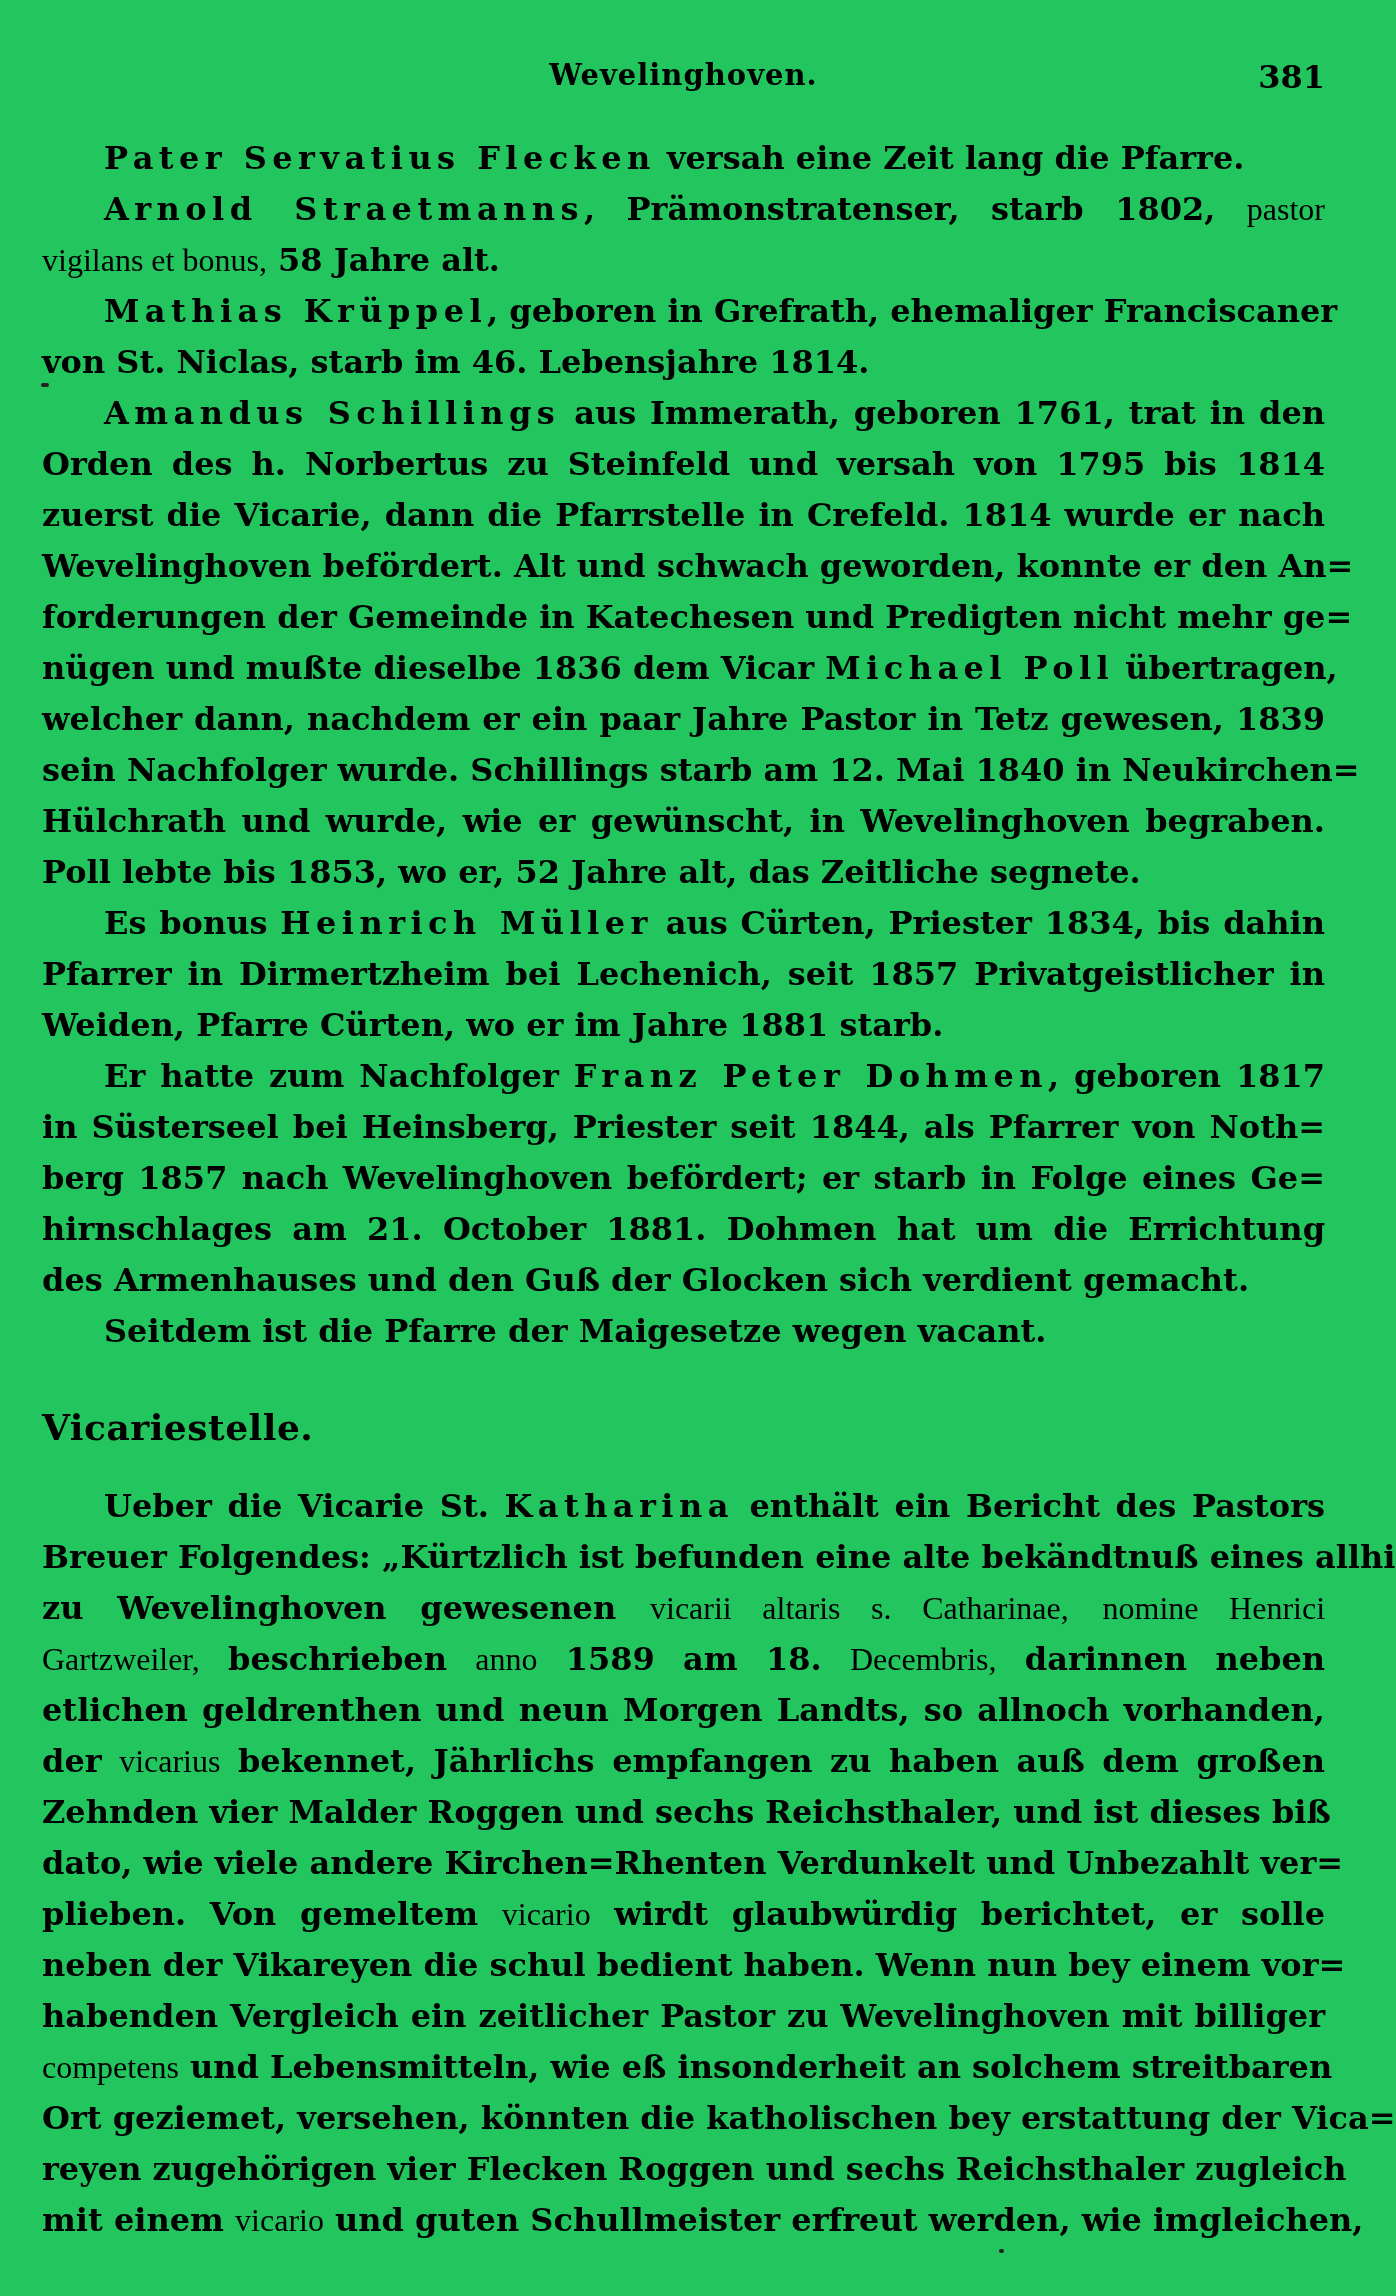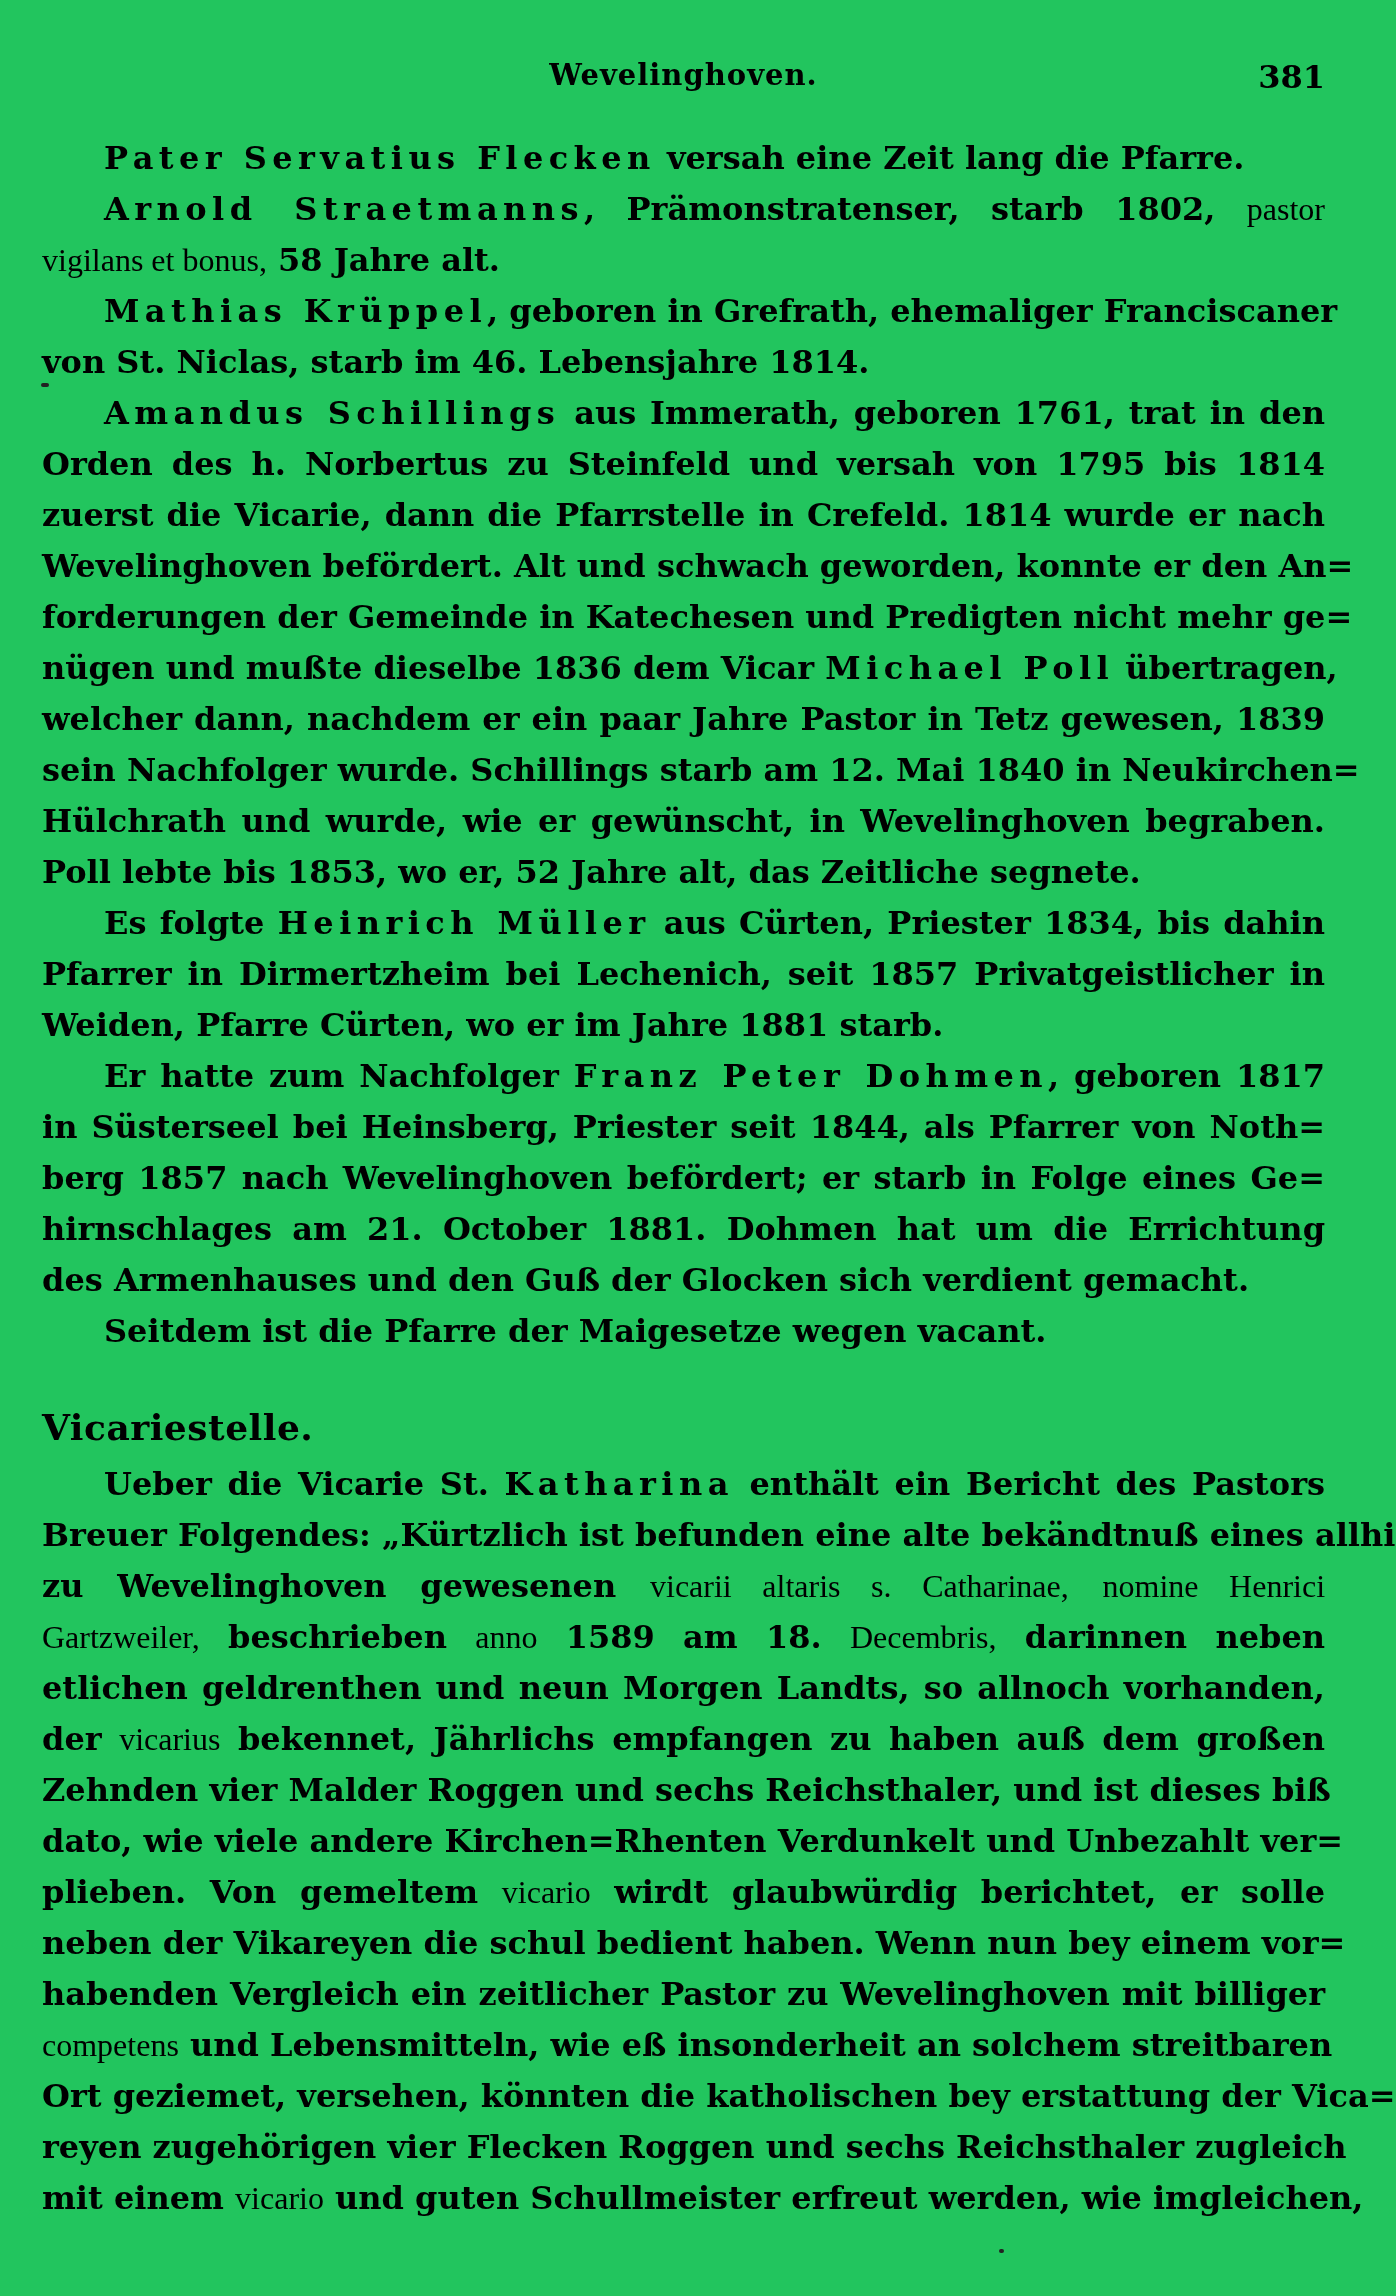--- a/index.html
+++ b/index.html
@@ -44,21 +44,21 @@
   .fr{font-weight:700;}
   .an{font-family:"Liberation Serif", serif;font-weight:400;}
   .sp{font-weight:700;letter-spacing:0.17em;}
   .heading{
     margin-top:44px;
     height:52px;line-height:52px;
     text-align:left;
     font-size:36px;font-weight:700;
     letter-spacing:0.5px;
   }
-  .heading + .sect{margin-top:6px;}
+  .heading + .sect{margin-top:28px;}
   .sect-b{margin-top:20px;}
   .stray{
     position:absolute;background:#222;border-radius:2px;
   }
   .stray.m1{left:41px;top:383px;width:8px;height:4px;}
   .stray.m2{left:999px;top:2249px;width:5px;height:4px;}
 </style>
 </head>
 <body>
 
@@ -78,21 +78,21 @@
         <div class="line ind"><span class="sp">Amandus Schillings</span><span class="fr"> aus Immerath, geboren 1761, trat in den</span></div>
         <div class="line"><span class="fr">Orden des h. Norbertus zu Steinfeld und versah von 1795 bis 1814</span></div>
         <div class="line"><span class="fr">zuerst die Vicarie, dann die Pfarrstelle in Crefeld.  1814 wurde er nach</span></div>
         <div class="line"><span class="fr">Wevelinghoven befördert.  Alt und schwach geworden, konnte er den An=</span></div>
         <div class="line"><span class="fr">forderungen der Gemeinde in Katechesen und Predigten nicht mehr ge=</span></div>
         <div class="line"><span class="fr">nügen und mußte dieselbe 1836 dem Vicar </span><span class="sp">Michael Poll</span><span class="fr"> übertragen,</span></div>
         <div class="line"><span class="fr">welcher dann, nachdem er ein paar Jahre Pastor in Tetz gewesen, 1839</span></div>
         <div class="line"><span class="fr">sein Nachfolger wurde.  Schillings starb am 12. Mai 1840 in Neukirchen=</span></div>
         <div class="line"><span class="fr">Hülchrath und wurde, wie er gewünscht, in Wevelinghoven begraben.</span></div>
         <div class="line last"><span class="fr">Poll lebte bis 1853, wo er, 52 Jahre alt, das Zeitliche segnete.</span></div>
-        <div class="line ind"><span class="fr">Es folgte </span><span class="sp">Heinrich Müller</span><span class="fr"> aus Cürten, Priester 1834, bis dahin</span></div>
+        <div class="line ind"><span class="fr">Es bonus </span><span class="sp">Heinrich Müller</span><span class="fr"> aus Cürten, Priester 1834, bis dahin</span></div>
         <div class="line"><span class="fr">Pfarrer in Dirmertzheim bei Lechenich, seit 1857 Privatgeistlicher in</span></div>
         <div class="line last"><span class="fr">Weiden, Pfarre Cürten, wo er im Jahre 1881 starb.</span></div>
         <div class="line ind"><span class="fr">Er hatte zum Nachfolger </span><span class="sp">Franz Peter Dohmen</span><span class="fr">, geboren 1817</span></div>
         <div class="line"><span class="fr">in Süsterseel bei Heinsberg, Priester seit 1844, als Pfarrer von Noth=</span></div>
         <div class="line"><span class="fr">berg 1857 nach Wevelinghoven befördert; er starb in Folge eines Ge=</span></div>
         <div class="line"><span class="fr">hirnschlages am 21. October 1881.  Dohmen hat um die Errichtung</span></div>
         <div class="line last"><span class="fr">des Armenhauses und den Guß der Glocken sich verdient gemacht.</span></div>
         <div class="line ind last"><span class="fr">Seitdem ist die Pfarre der Maigesetze wegen vacant.</span></div>
       </div>
       <div class="heading">Vicariestelle.</div>

